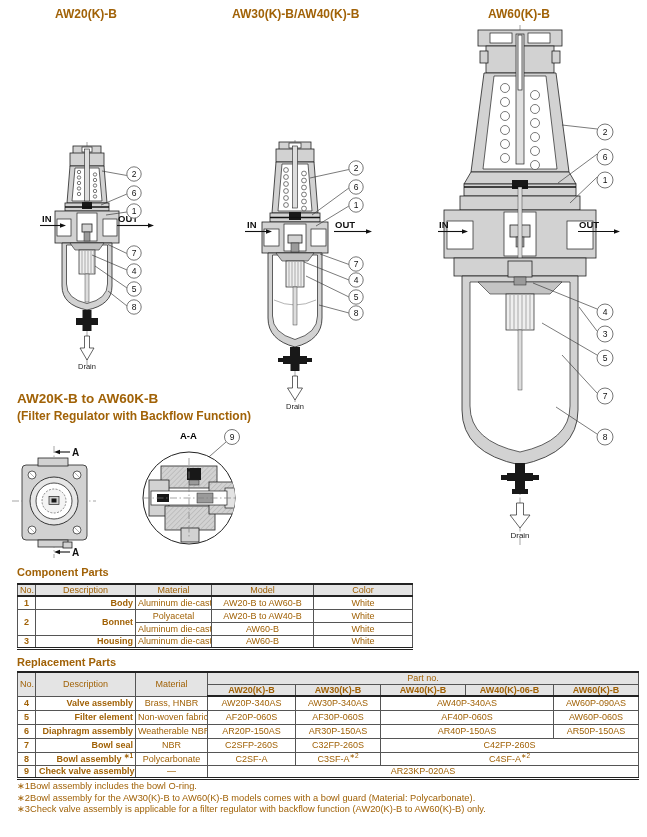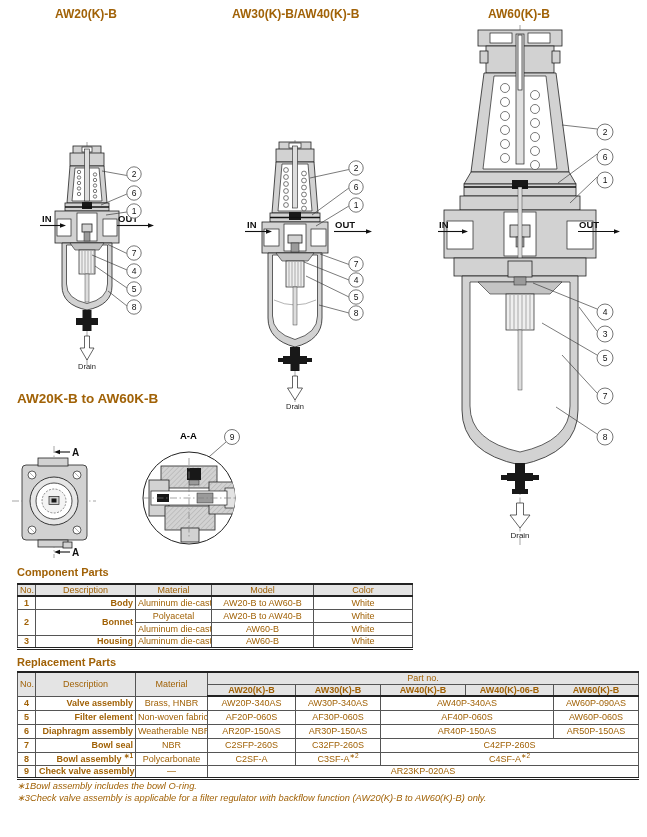--- a/index.html
+++ b/index.html
@@ -15,21 +15,21 @@
   td,th{border:1px solid #555;font-size:9px;text-align:center;padding:0 2px;
         overflow:hidden;white-space:nowrap;font-weight:normal;}
   th{background:#e4e4e4;}
   thead tr:last-child th{border-bottom:2px solid #222;}
   .modelhead th{font-weight:bold;}
   .desc{text-align:right;font-weight:bold;padding-left:3px;}
   .no{font-weight:bold;}
   sup{font-size:6.5px;vertical-align:super;line-height:0;}
   .cp{left:17px;top:583px;width:396px;}
   .rp{left:17px;top:671px;width:622px;}
-  .fn{position:absolute;left:17px;top:781px;font-size:9.3px;line-height:11.5px;font-style:italic;}
+  .fn{position:absolute;left:17px;top:781px;font-size:9.3px;line-height:11.5px;}
   .fn-line{white-space:nowrap;}
   .fn .mk{display:inline-block;width:13px;}
   .fn .cont{padding-left:13px;}
   svg text{font-family:"Liberation Sans",sans-serif;}
   .metal{fill:#d2d2d2;stroke:#222;stroke-width:0.8;}
   .mlight{fill:#e3e3e3;stroke:#222;stroke-width:0.7;}
   .white{fill:#fff;stroke:#222;stroke-width:0.7;}
   .dark{fill:#181818;stroke:none;}
   .mid{fill:#9a9a9a;stroke:#222;stroke-width:0.5;}
   .cl{stroke:#808080;stroke-width:0.7;stroke-dasharray:7 2.5 1.5 2.5;fill:none;}
@@ -338,20 +338,21 @@
       <circle class="co" cx="193" cy="333" r="8"></circle>
         <text class="cot" x="193" y="336">5</text>
       <circle class="co" cx="193" cy="371" r="8"></circle>
         <text class="cot" x="193" y="374">7</text>
       <circle class="co" cx="193" cy="412" r="8"></circle>
         <text class="cot" x="193" y="415">8</text>
     </g>
   </svg>
 
   <div class="h1" style="left:17px;top:391px">AW20K-B to AW60K-B</div>
+  <div class="h2" style="left:17px;top:409px">(Filter Regulator with Backflow Function)</div>
 
   <svg class="abs" style="left:10px;top:440px" width="100" height="125" viewBox="0 0 100 125">
     <line class="cl" x1="44" y1="6" x2="44" y2="118"></line>
     <line class="cl" x1="2" y1="61" x2="86" y2="61"></line>
     <g>
       <circle class="metal" cx="22" cy="35" r="8.5"></circle>
         <circle class="metal" cx="67" cy="35" r="8.5"></circle>
       <circle class="metal" cx="22" cy="90" r="8.5"></circle>
         <circle class="metal" cx="67" cy="90" r="8.5"></circle>
       <rect class="metal" x="12" y="25" width="65" height="75" rx="4"></rect>
@@ -541,16 +542,17 @@
         <td class="no">9</td>
         <td class="desc"><span>Check valve assembly</span> </td>
         <td>—</td>
         <td colspan="5">AR23KP-020AS</td>
       </tr>
     </tbody>
   </table>
 
   <div class="fn">
     <div class="fn-line"><span class="mk">∗1</span><span>Bowl assembly includes the bowl O-ring.</span></div>
+    <div class="fn-line"><span class="mk">∗2</span><span>Bowl assembly for the AW30(K)-B to AW60(K)-B models comes with a bowl guard (Material: Polycarbonate).</span></div>
     <div class="fn-line"><span class="mk">∗3</span><span>Check valve assembly is applicable for a filter regulator with backflow function (AW20(K)-B to AW60(K)-B) only.</span></div>
   </div>
 
 </div>
 
 </body></html>

